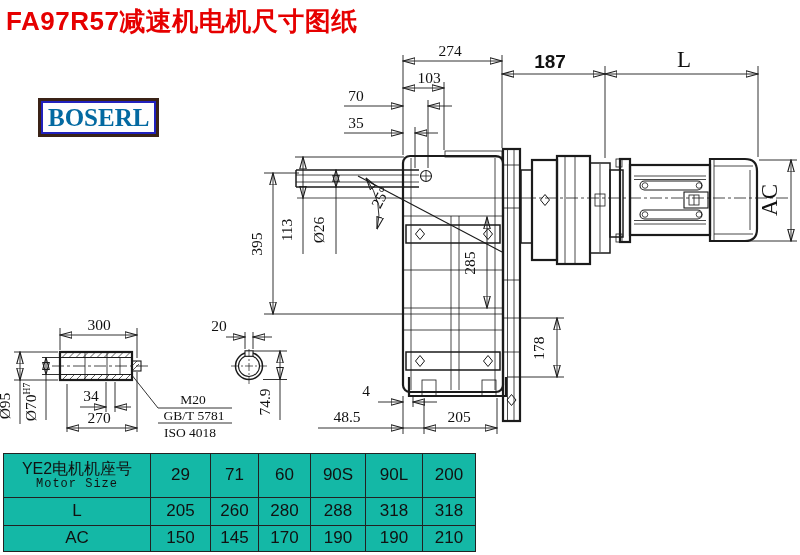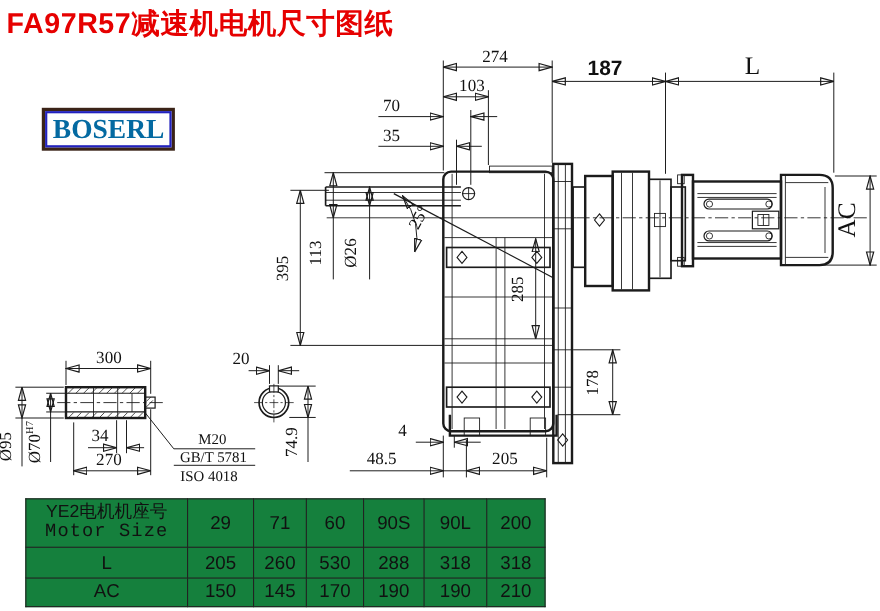--- a/index.html
+++ b/index.html
@@ -15,26 +15,26 @@
   svg line,svg path,svg rect,svg circle{stroke:#1b1b1b;fill:none;}
   .o2{stroke-width:2.2;} .o15{stroke-width:1.5;} .o1{stroke-width:1.1;}
   .t{stroke-width:0.8;} .d{stroke-width:0.9;} .h{stroke-width:0.7;}
   .cl{stroke-width:0.8;stroke-dasharray:12 3 3 3;}
   .cl2{stroke-width:0.7;stroke-dasharray:8 2 2 2;}
   .dm{font-family:"Liberation Serif",serif;font-size:15.5px;fill:#111;stroke:none;}
   .dmb{font-family:"Liberation Sans",sans-serif;font-size:19px;font-weight:bold;fill:#111;stroke:none;}
   .dml{font-family:"Liberation Serif",serif;font-size:23px;fill:#111;stroke:none;}
   .nt{font-family:"Liberation Serif",serif;font-size:13.5px;fill:#111;stroke:none;}
   #sizetable{position:absolute;left:3px;top:453px;border-collapse:collapse;
-         table-layout:fixed;width:472px;height:99px;background:#15803d;margin-left:20px;}
+         table-layout:fixed;width:472px;height:99px;background:#14b8a6;}
   #sizetable td{border:1.6px solid #222;text-align:center;vertical-align:middle;
          font-size:17px;color:#111;padding:0;}
   #sizetable .hd{line-height:1.05;}
   #sizetable .cn{font-size:16px;}
-  #sizetable .en{font-family:"Liberation Mono",monospace;font-size:17px;letter-spacing:1px;}
+  #sizetable .en{font-family:"Liberation Mono",monospace;font-size:12px;letter-spacing:1px;}
 </style>
 </head>
 <body>
 
 <div id="stage">
 
   <div id="title">FA97R57减速机电机尺寸图纸</div>
 
   <div id="logo">
     <span class="inner">BOSERL</span>
@@ -286,21 +286,21 @@
       <td>71</td>
       <td>60</td>
       <td>90S</td>
       <td>90L</td>
       <td>200</td>
     </tr>
     <tr style="height:22px">
       <td>L</td>
       <td>205</td>
       <td>260</td>
-      <td>530</td>
+      <td>280</td>
       <td>288</td>
       <td>318</td>
       <td>318</td>
     </tr>
     <tr style="height:21px">
       <td>AC</td>
       <td>150</td>
       <td>145</td>
       <td>170</td>
       <td>190</td>

